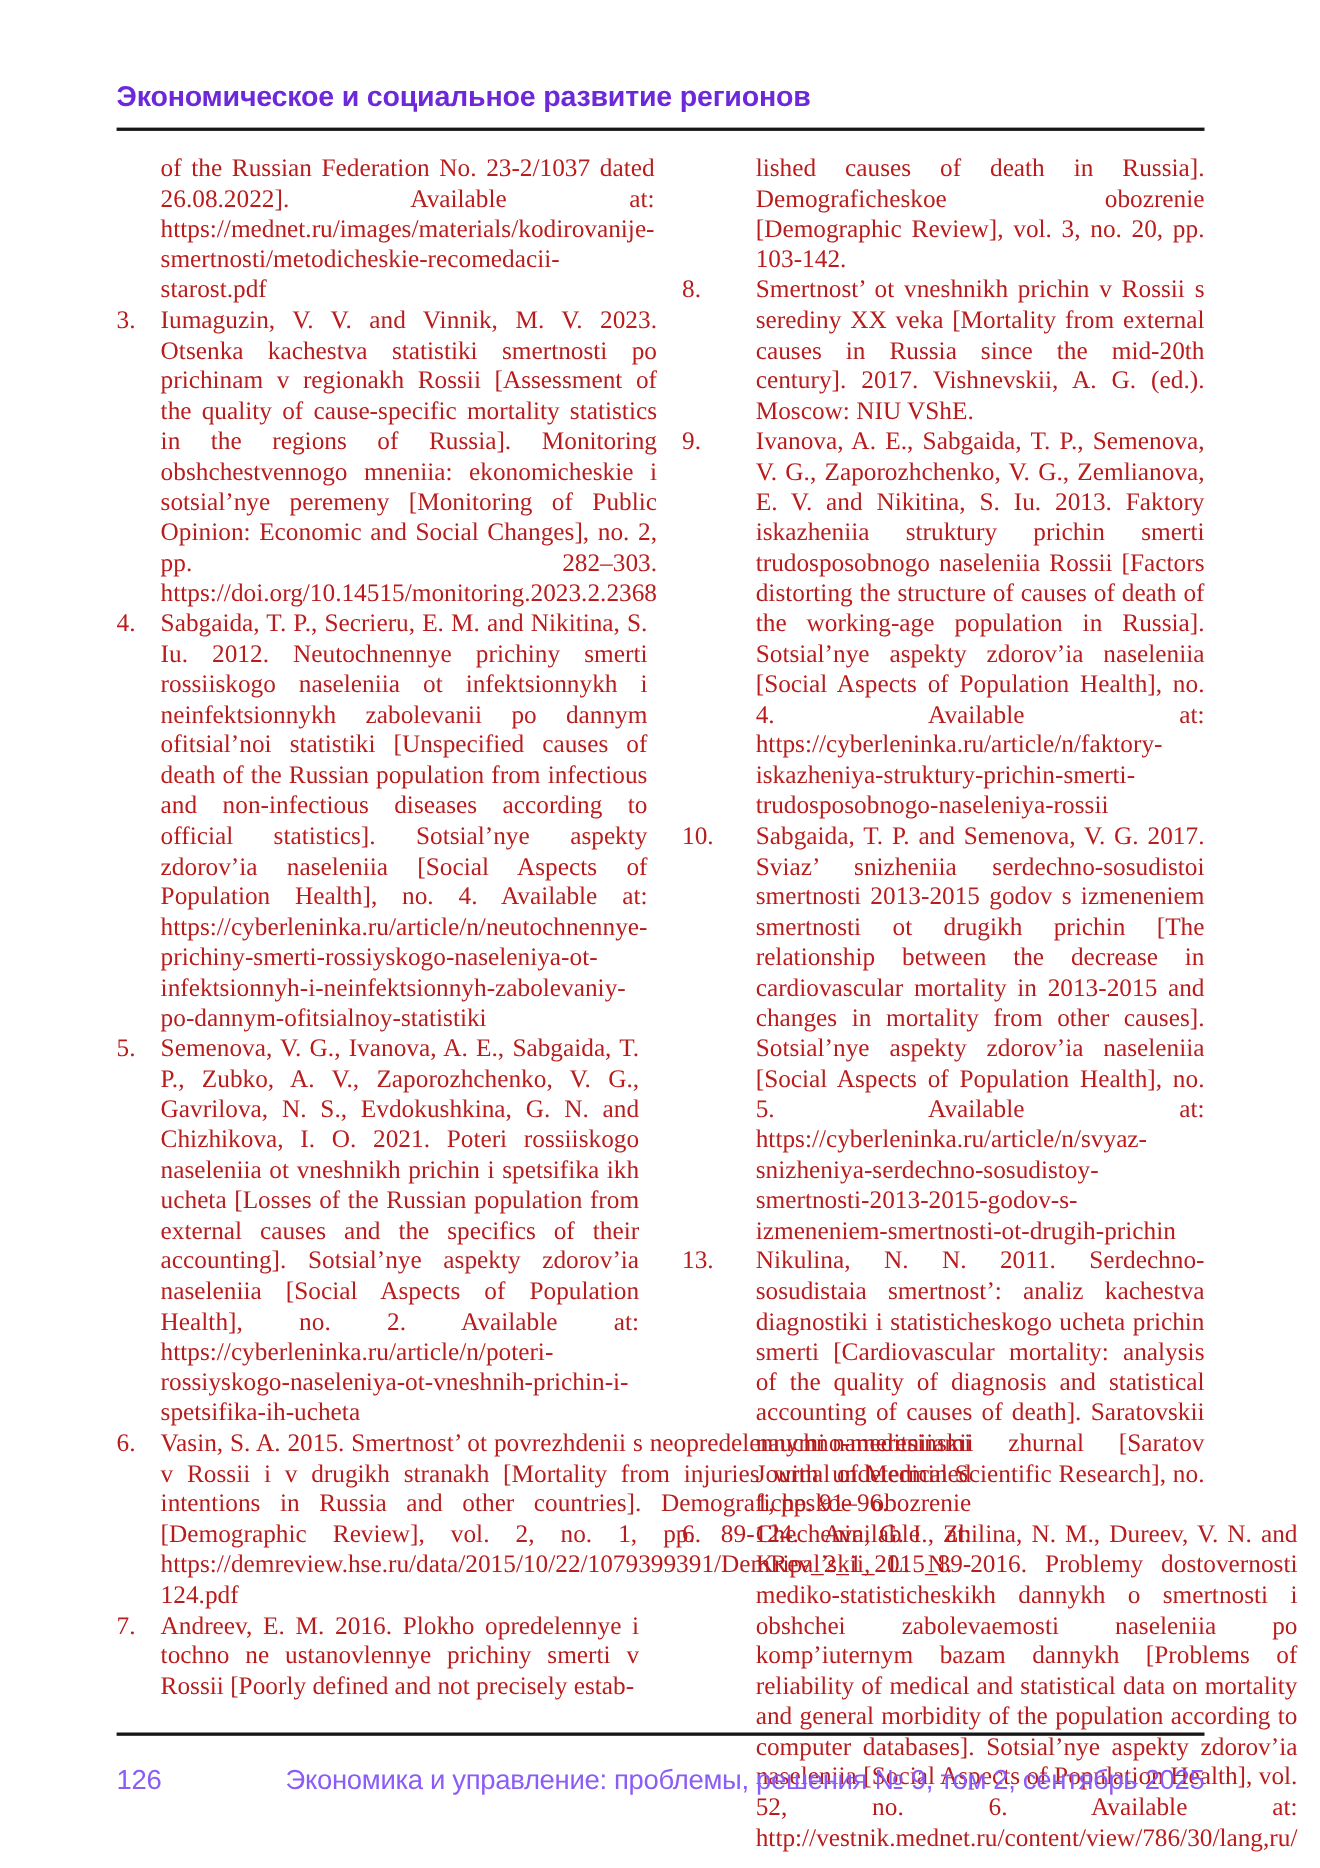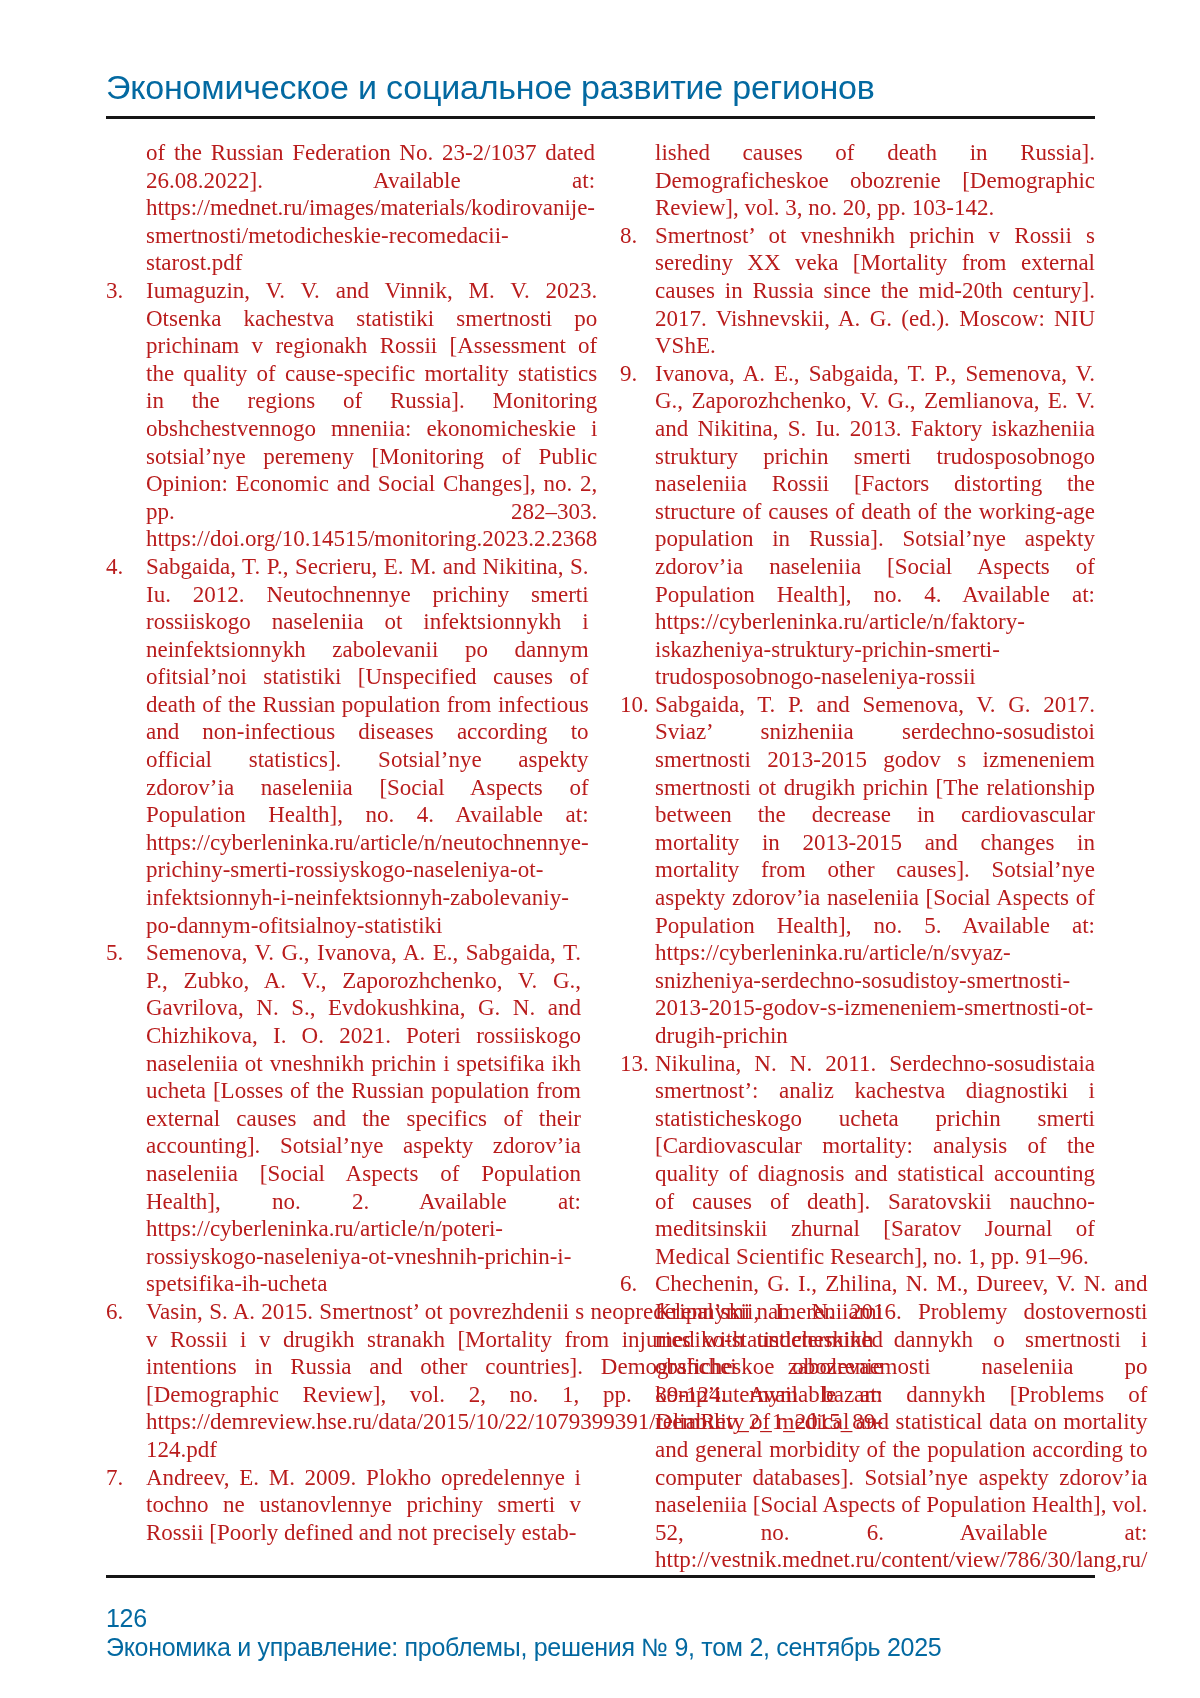--- a/index.html
+++ b/index.html
@@ -18,25 +18,25 @@
   .page {
     position: absolute;
     inset: 0;
   }
   .header-title {
     position: absolute;
     top: 72px;
     left: 106px;
     width: 989px;
     font-family: "Liberation Sans", "DejaVu Sans", sans-serif;
-    font-weight: 400;
-    font-size: 34px;
+    font-weight: 700;
+    font-size: 26px;
     line-height: 30px;
     letter-spacing: -0.2px;
-    color: #0369a1;
+    color: #6d28d9;
     white-space: nowrap;
   }
   .top-rule {
     position: absolute;
     top: 116px;
     left: 106px;
     width: 989px;
     height: 3px;
     background: #161616;
   }
@@ -54,21 +54,21 @@
   }
   .col {
     width: 475px;
     flex: 0 0 475px;
   }
   .ref {
     display: grid;
     margin: 0;
   }
   .col-left .ref  { grid-template-columns: 40px 1fr; }
-  .col-right .ref { grid-template-columns: 35px 1fr; }
+  .col-right .ref { grid-template-columns: 35px 1fr; gap: 32px; }
   .ref-num {
     text-align: left;
     padding: 0;
   }
   .ref-text {
     text-align: justify;
     text-align-last: left;
     overflow-wrap: break-word;
   }
   .footer-rule {
@@ -83,22 +83,21 @@
     position: absolute;
     top: 1604px;
     left: 106px;
     width: 989px;
     display: flex;
     justify-content: space-between;
     align-items: baseline;
     font-family: "Liberation Sans", "DejaVu Sans", sans-serif;
     font-size: 25px;
     letter-spacing: -0.3px;
-    color: #0369a1;
-    flex-direction: column;
+    color: #8b5cf6;
   }
   .footer-journal {
     white-space: nowrap;
   }
 </style>
 </head>
 <body>
 
 <div class="page">
 
@@ -124,21 +123,21 @@
       <div class="ref">
         <span class="ref-num">5.</span>
         <div class="ref-text">Semenova, V. G., Ivanova, A. E., Sabgaida, T. P., Zubko, A. V., Zaporozhchenko, V. G., Gavrilova, N. S., Evdokushkina, G. N. and Chizhikova, I. O. 2021. Poteri rossiiskogo naseleniia ot vneshnikh prichin i spetsifika ikh ucheta [Losses of the Russian population from external causes and the specifics of their accounting]. Sotsial’nye aspekty zdorov’ia naseleniia [Social Aspects of Population Health], no. 2. Available at: https://cyberleninka.ru/article/n/poteri-rossiyskogo-naseleniya-ot-vneshnih-prichin-i-spetsifika-ih-ucheta</div>
       </div>
       <div class="ref">
         <span class="ref-num">6.</span>
         <div class="ref-text">Vasin, S. A. 2015. Smertnost’ ot povrezhdenii s neopredelennymi namereniiami v Rossii i v drugikh stranakh [Mortality from injuries with undetermined intentions in Russia and other countries]. Demograficheskoe obozrenie [Demographic Review], vol. 2, no. 1, pp. 89-124. Available at: https://demreview.hse.ru/data/2015/10/22/1079399391/DemRev_2_1_2015_89-124.pdf</div>
       </div>
       <div class="ref">
         <span class="ref-num">7.</span>
-        <div class="ref-text">Andreev, E. M. 2009. Plokho opredelennye i tochno ne ustanovlennye prichiny smerti v Rossii [Poorly defined and not precisely estab-</div>
+        <div class="ref-text">Andreev, E. M. 2016. Plokho opredelennye i tochno ne ustanovlennye prichiny smerti v Rossii [Poorly defined and not precisely estab-</div>
       </div>
     </div>
 
     <div class="col col-right">
       <div class="ref">
         <span class="ref-num"></span>
         <div class="ref-text">lished causes of death in Russia]. Demograficheskoe obozrenie [Demographic Review], vol. 3, no. 20, pp. 103-142.</div>
       </div>
       <div class="ref">
         <span class="ref-num">8.</span>

